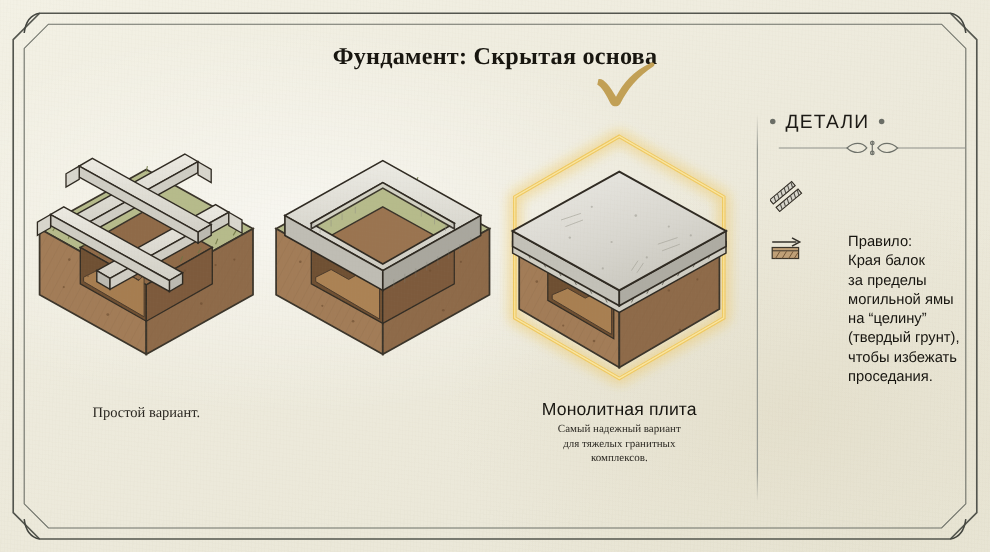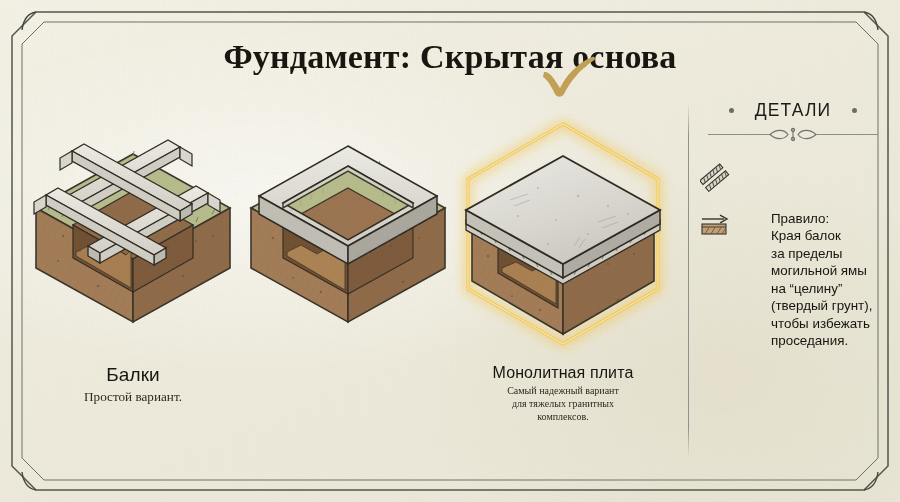--- a/index.html
+++ b/index.html
@@ -37,21 +37,21 @@
   }
 
   
   .frame-svg { position: absolute; inset: 0; width: 900px; height: 502px; pointer-events: none; }
 
   
   .title {
     position: absolute; left: 0; top: 38px; width: 900px;
     text-align: center;
     font-family: "Liberation Serif", "DejaVu Serif", serif;
-    font-size: 34px;
+    font-size: 22px;
     font-weight: 700;
     letter-spacing: .2px;
     color: #17150f;
   }
 
   
   .illus-zone { position: absolute; left: 0; top: 96px; width: 688px; height: 370px; }
 
   .divider-v {
     position: absolute; left: 688px; top: 104px;
@@ -82,21 +82,21 @@
 
   
   .check { position: absolute; left: 88px; top: -44px; width: 70px; height: 46px; }
 
   
   .details { position: absolute; left: 700px; top: 100px; width: 186px; }
   .det-head {
     text-align: center;
     font-size: 17.5px; letter-spacing: 1.1px;
     color: #1b1915; font-weight: 400;
-    display: flex; align-items: center; justify-content: center; gap: 21px;
+    display: flex; align-items: center; justify-content: flex-start; gap: 9px;
   }
   .det-head .dot { width: 5px; height: 5px; background: #6a6d66; border-radius: 50%; display: inline-block; }
   .det-rule { margin-top: 5px; width: 186px; height: 17px; }
 
   .det-item { display: flex; gap: 8px; margin-top: 14px; }
   .det-item.second { margin-top: 18px; gap: 41px; }
   .det-ico { flex: 0 0 30px; width: 30px; height: 30px; margin-top: 1px; }
   .det-txt { font-size: 13.4px; line-height: 1.30; color: #16140f; }
 </style>
 </head>
@@ -192,21 +192,20 @@
 
           <g stroke="#2f2a22" stroke-width="1.2">
             <polygon points="162,51 174,58 174,70 162,63" fill="#d8d6cd"></polygon>
             <polygon points="190,97 202,104 202,116 190,109" fill="#d8d6cd"></polygon>
             <polygon points="54,55 42,62 42,74 54,67" fill="#d8d6cd"></polygon>
             <polygon points="28,99 16,106 16,118 28,111" fill="#d8d6cd"></polygon>
           </g>
         </svg>
       </div>
       <div class="caption">
-        <div class="cap-title">Балки</div>
         <div class="cap-sub">Простой вариант.</div>
       </div>
     </div>
 
     <div class="option o2">
       <div class="art">
         <svg viewBox="0 0 230 252">
           <defs>
             <pattern id="soilTex2" width="7" height="7" patternUnits="userSpaceOnUse" patternTransform="rotate(28)">
               <line x1="0" y1="0" x2="0" y2="7" stroke="#7a5a3c" stroke-width="0.5" opacity="0.45"></line>

